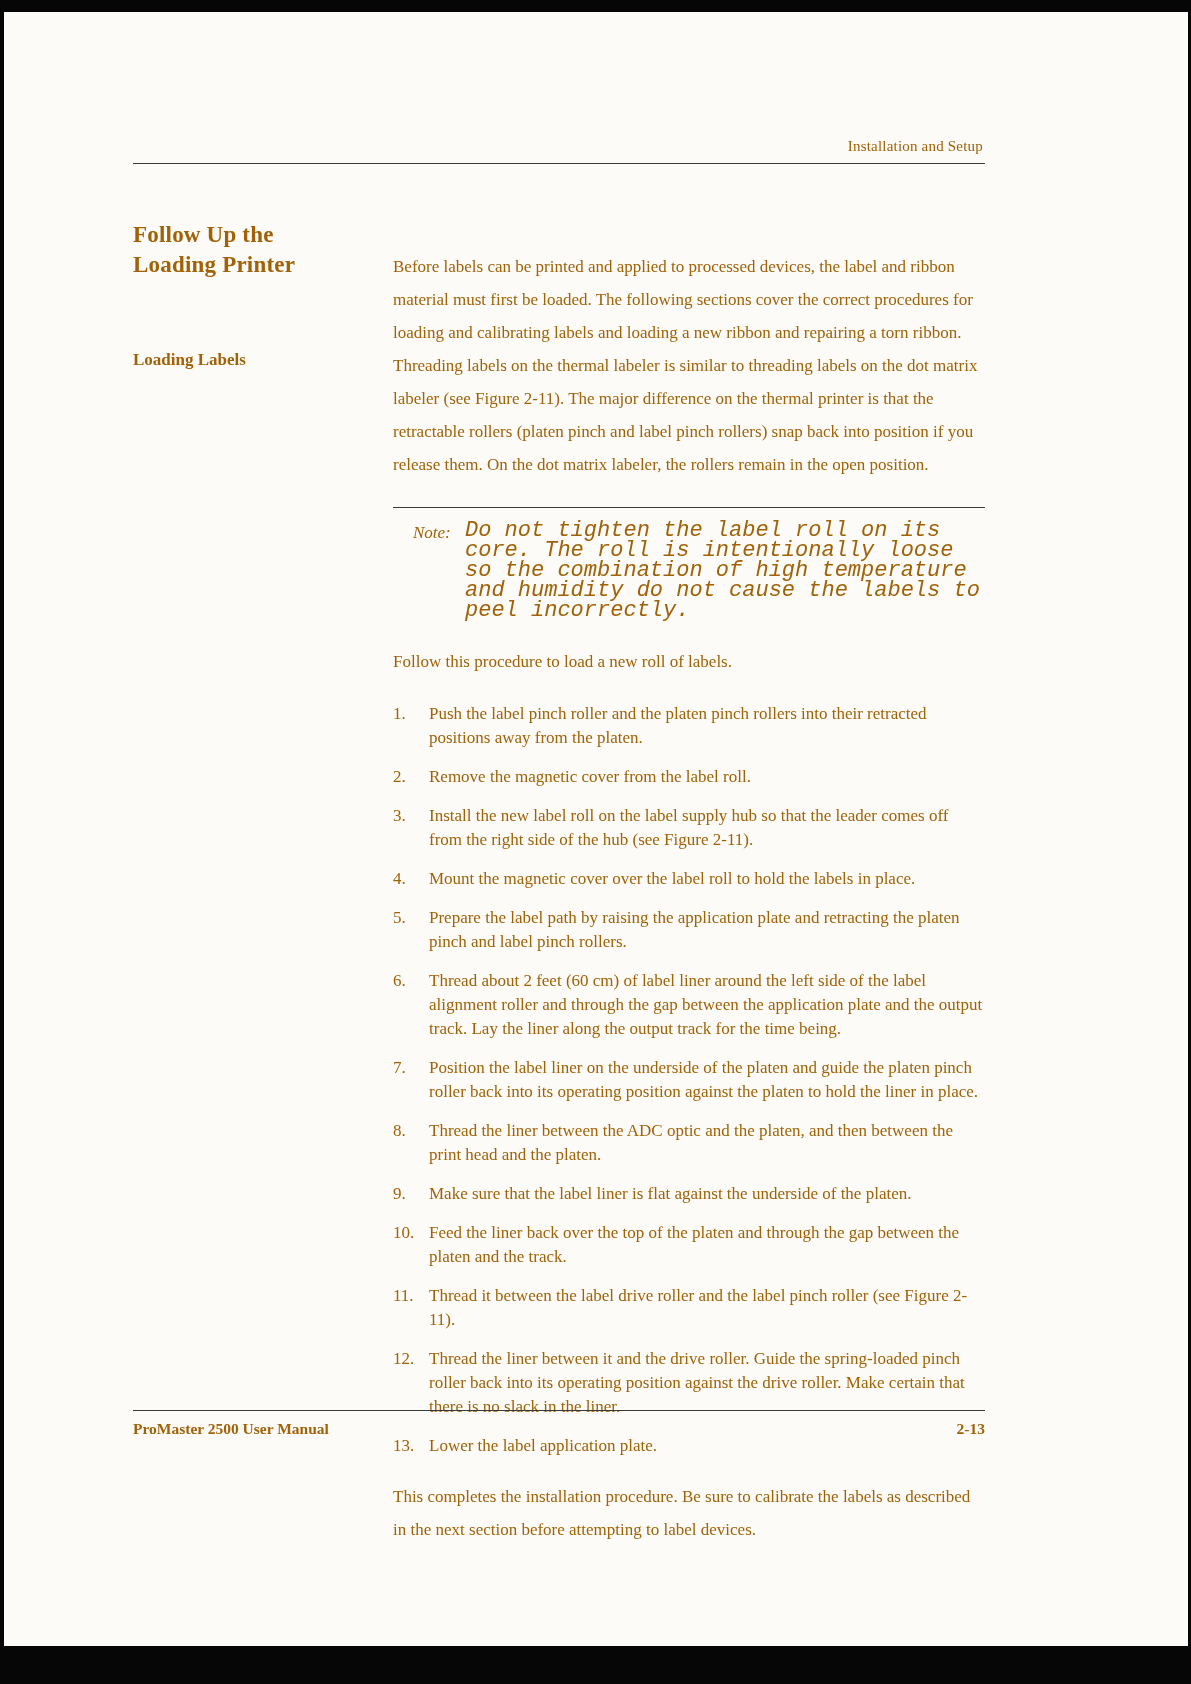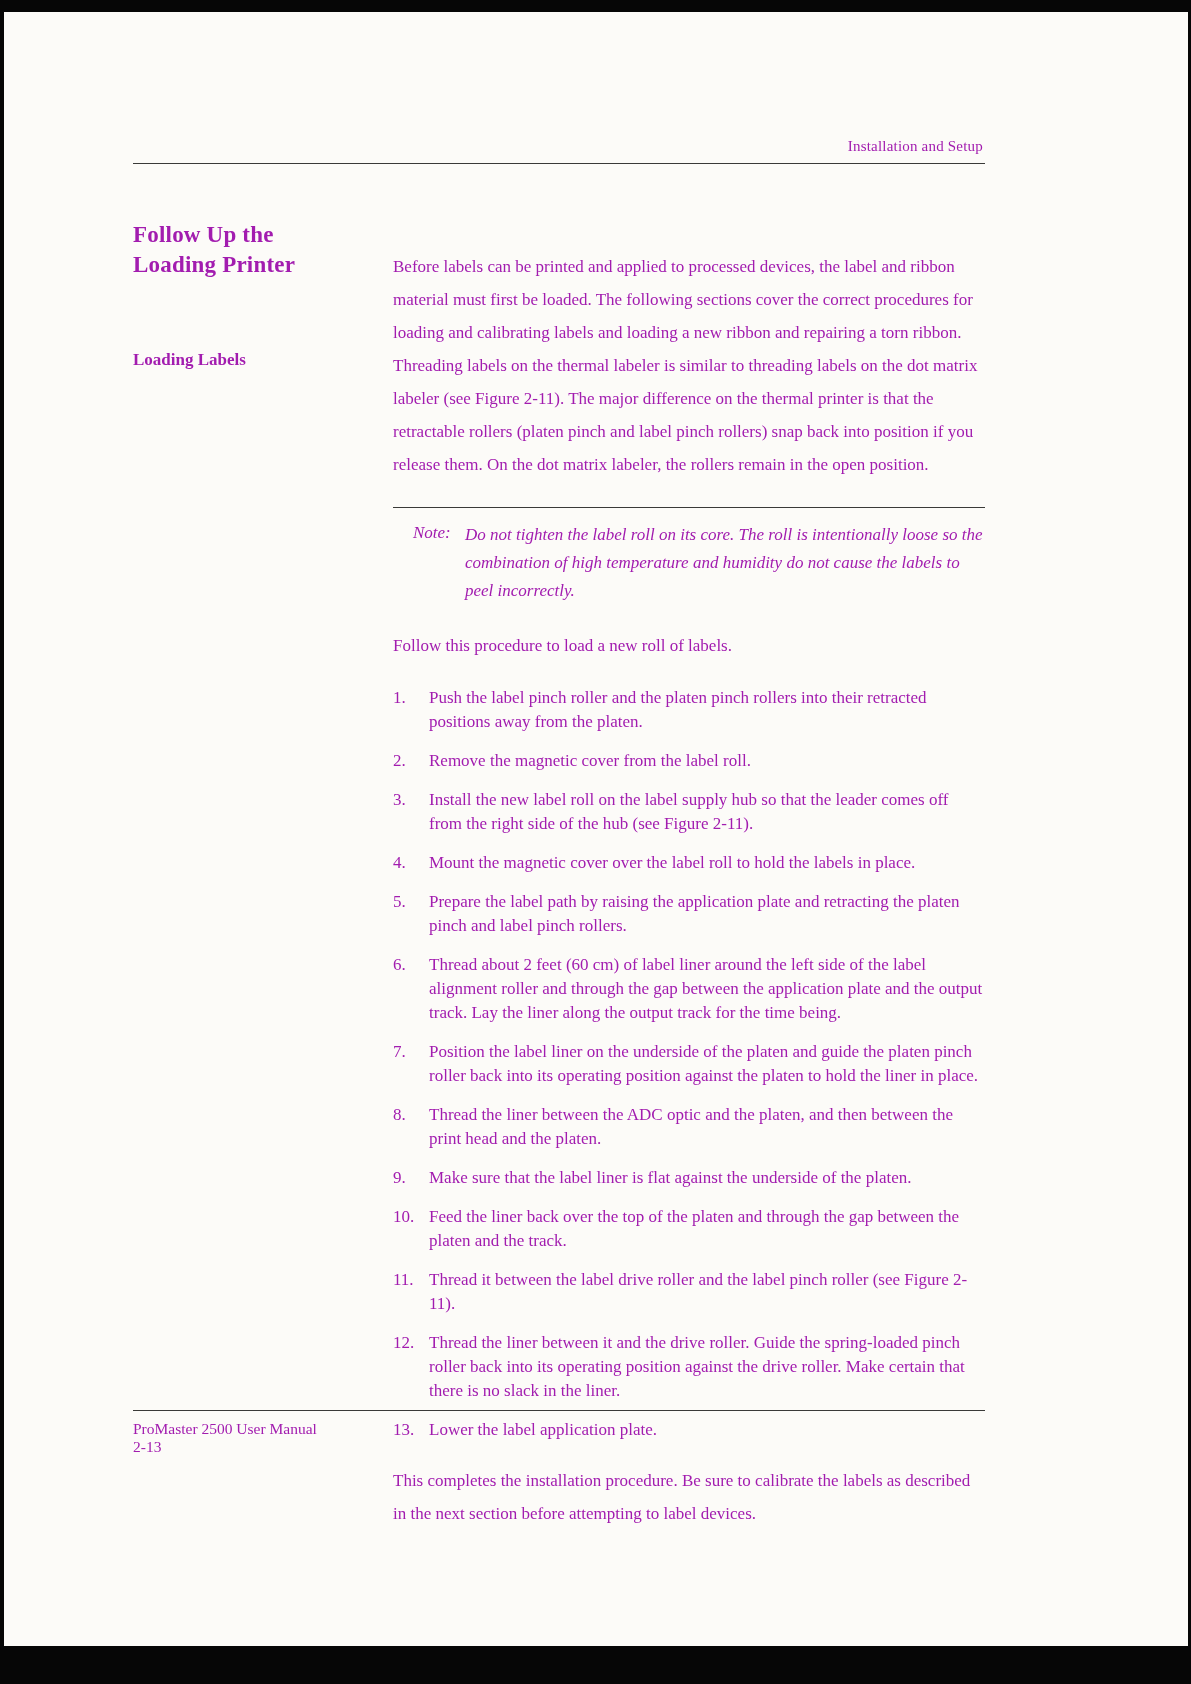--- a/index.html
+++ b/index.html
@@ -4,21 +4,21 @@
 <style>
   * { margin: 0; padding: 0; box-sizing: border-box; }
   html, body { background: #e8e8e6; }
   .page {
     position: relative;
     width: 1191px;
     height: 1684px;
     margin: 0 auto;
     background: #fcfbf8;
     font-family: "Liberation Serif", "DejaVu Serif", serif;
-    color: #a21caf;
+    color: #a16207;
     overflow: hidden;
   }
   
   .edge { position: absolute; background: #060606; }
   .edge-top { top: 0; left: 0; width: 100%; height: 12px; }
   .edge-bottom { bottom: 0; left: 0; width: 100%; height: 38px; }
   .edge-left { top: 0; left: 0; width: 4px; height: 100%; }
   .edge-right { top: 0; right: 0; width: 3px; height: 100%; }
 
   .content {
@@ -65,21 +65,21 @@
   }
 
   .note-block {
     margin-left: 260px;
     margin-top: 26px;
     border-top: 1.5px solid #3a3a38;
     padding-top: 13px;
   }
   .note-row { display: flex; font-style: italic; }
   .note-label { width: 52px; flex: none; font-size: 17px; line-height: 24px; margin-left: 20px; }
-  .note-text { flex: 1; font-size: 17px; line-height: 28px; }
+  .note-text { flex: 1; font-size: 22px; line-height: 20px; font-family: Liberation Mono, monospace; }
 
   .procedure { margin-left: 260px; }
   .procedure-intro { margin-top: 24px; }
 
   .steps { margin-top: 24px; }
   .step { display: flex; margin-bottom: 15px; }
   .step-num { width: 36px; flex: none; font-size: 17px; line-height: 24px; }
   .step-text { flex: 1; font-size: 17px; line-height: 24px; }
 
   .closing { margin-top: 22px; }
@@ -92,22 +92,21 @@
   }
   .footer-rule {
     border: none;
     border-top: 1.5px solid #3a3a38;
     margin-bottom: 9px;
   }
   .footer-row {
     display: flex;
     justify-content: space-between;
     font-size: 15.5px;
-    font-weight: normal;
-    flex-direction: column;
+    font-weight: bold;
   }
 </style>
 </head>
 <body>
 
 <div class="page">
 
   <div class="edge edge-top"></div>
   <div class="edge edge-bottom"></div>
   <div class="edge edge-left"></div>

